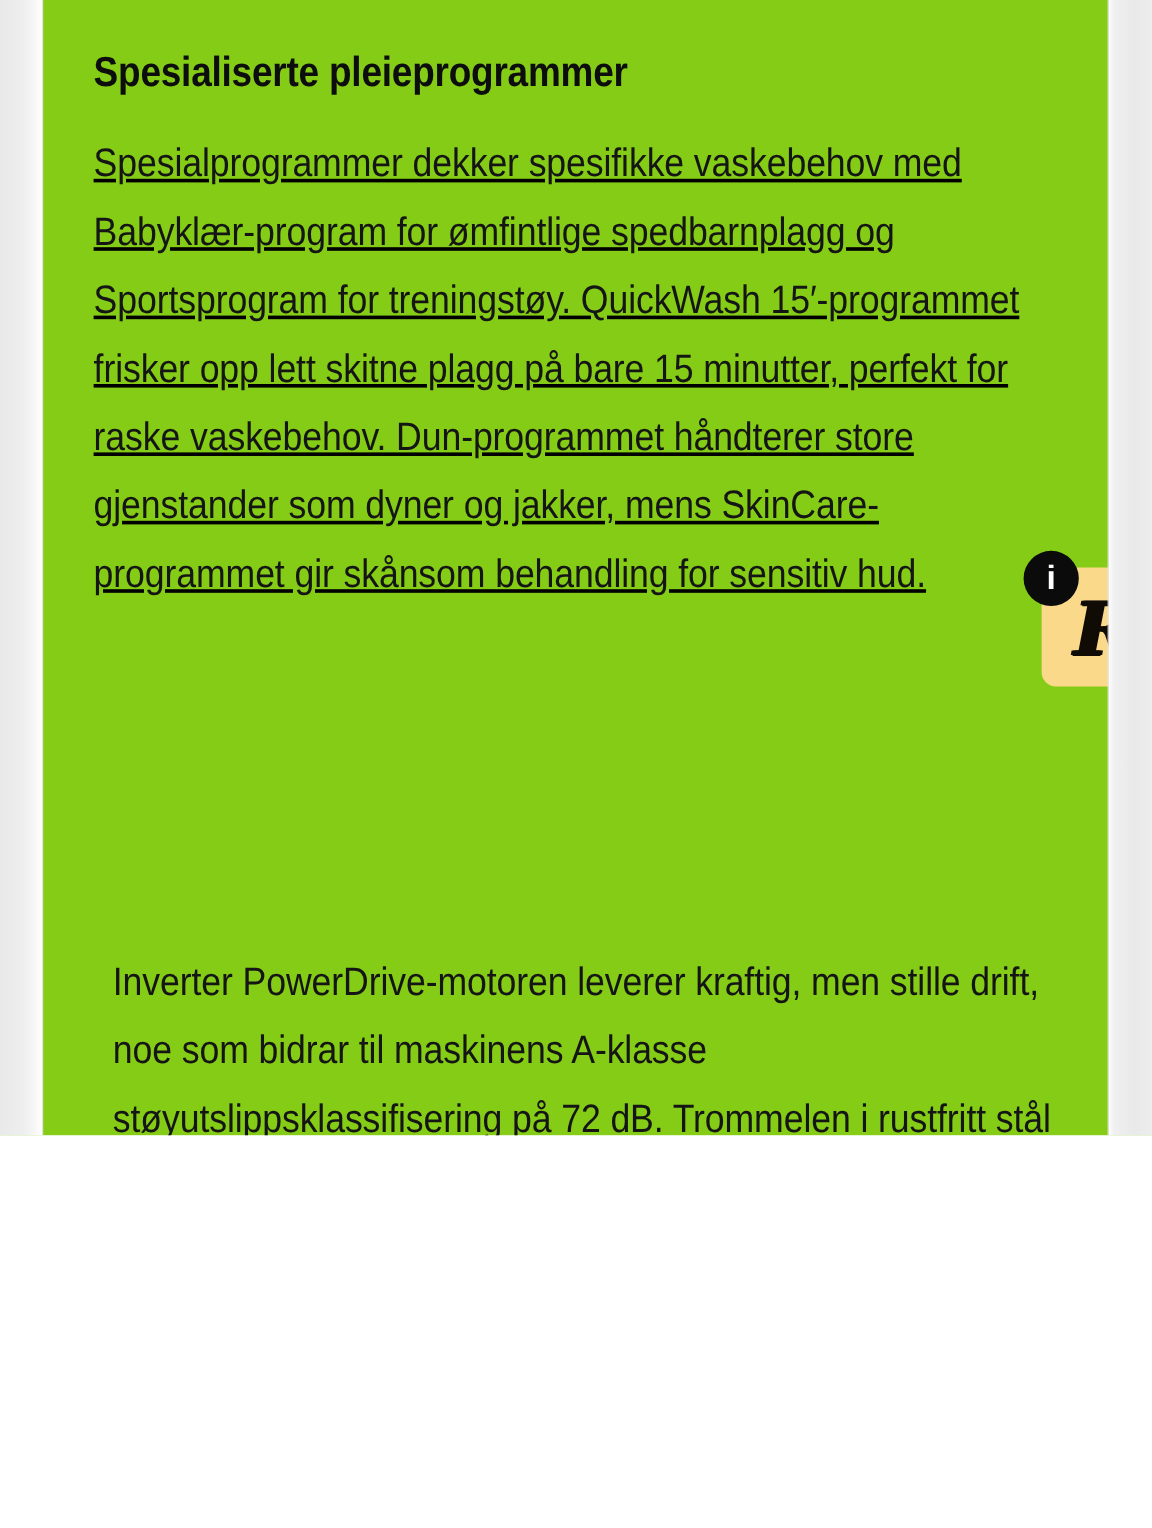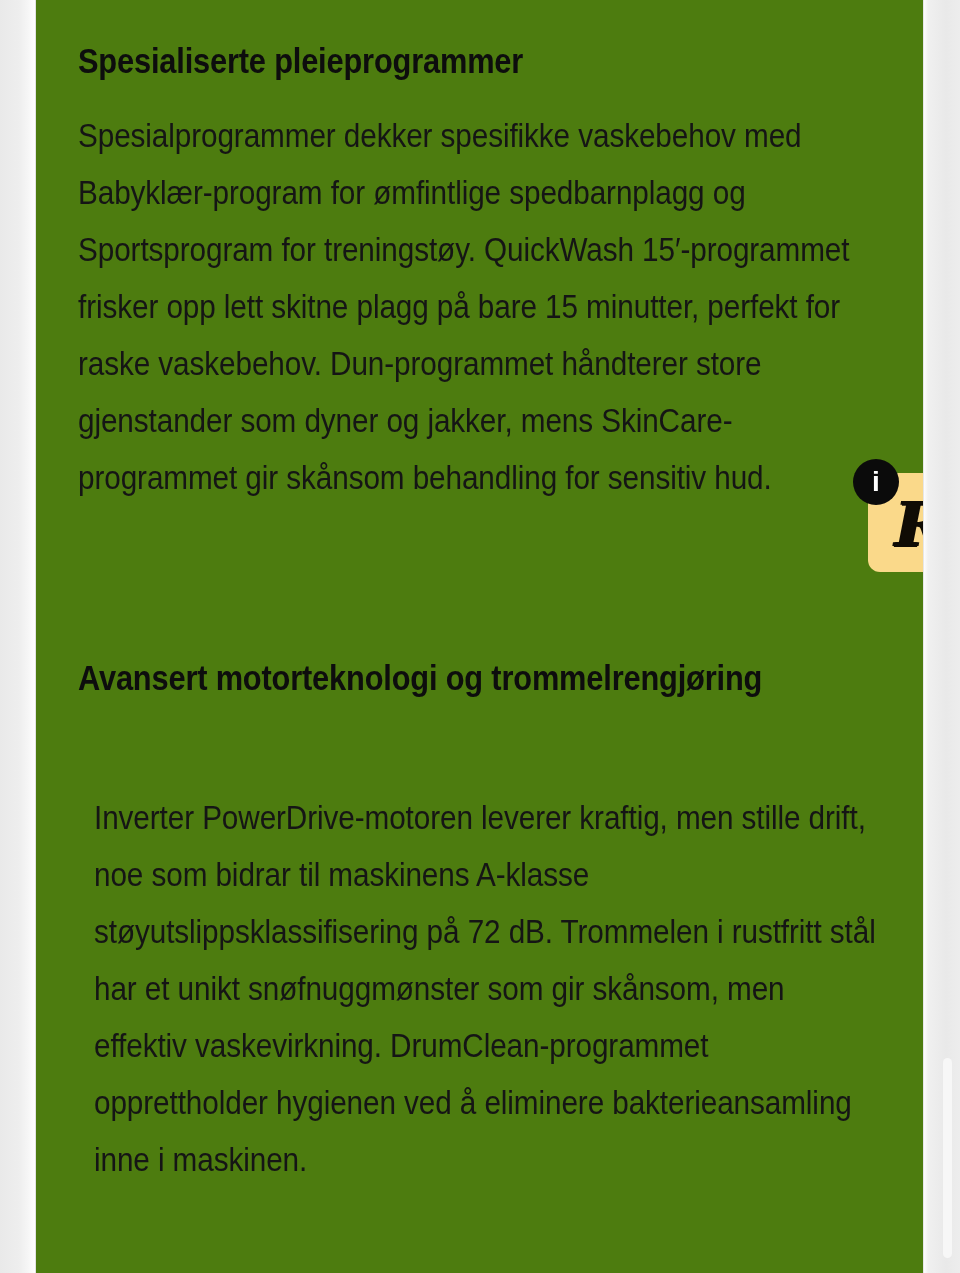--- a/index.html
+++ b/index.html
@@ -10,22 +10,22 @@
     width: 960px;
     height: 1273px;
     background: #ffffff;
     font-family: "Liberation Sans", sans-serif;
     overflow: hidden;
   }
 
   .viewport {
     position: relative;
     width: 960px;
-    height: 1273px;
-    background: #4d7c0f;
+    height: 946px;
+    background: #84cc16;
     overflow: hidden;
   }
 
   
   .left-gutter {
     position: absolute;
     left: 0;
     top: 0;
     width: 36px;
     height: 1273px;
@@ -84,21 +84,21 @@
     font-size: 33px;
     line-height: 57px;
     color: #151515;
     letter-spacing: -0.1px;
     transform: scaleX(0.9);
     transform-origin: left top;
     width: 870px;
   }
 
   .heading-1-wrap { position: absolute; top: 36px; left: 0; }
-  .para-1-wrap    { position: absolute; top: 107px; left: 0; }
+  .para-1-wrap    { position: absolute; top: 107px; left: 0; text-decoration: underline; }
   .heading-2-wrap { position: absolute; top: 653px; left: 0; }
   .para-2-wrap    { position: absolute; top: 789px; left: 16px; }
 
   
   .badge-cluster {
     position: absolute;
     left: 853px;
     top: 459px;
     width: 107px;
     height: 115px;
@@ -162,23 +162,20 @@
   <div class="content">
 
     <div class="heading-1-wrap">
       <h2 class="section-heading">Spesialiserte pleieprogrammer</h2>
     </div>
 
     <div class="para-1-wrap">
       <p class="body-text">Spesialprogrammer dekker spesifikke vaskebehov med Babyklær-program for ømfintlige spedbarnplagg og Sportsprogram for treningstøy. QuickWash 15′-programmet frisker opp lett skitne plagg på bare 15 minutter, perfekt for raske vaskebehov. Dun-programmet håndterer store gjenstander som dyner og jakker, mens SkinCare-programmet gir skånsom behandling for sensitiv hud.</p>
     </div>
 
-    <div class="heading-2-wrap">
-      <h2 class="section-heading">Avansert motorteknologi og trommelrengjøring</h2>
-    </div>
 
     <div class="para-2-wrap">
       <p class="body-text">Inverter PowerDrive-motoren leverer kraftig, men stille drift, noe som bidrar til maskinens A-klasse støyutslippsklassifisering på 72 dB. Trommelen i rustfritt stål har et unikt snøfnuggmønster som gir skånsom, men effektiv vaskevirkning. DrumClean-programmet opprettholder hygienen ved å eliminere bakterieansamling inne i maskinen.</p>
     </div>
 
   </div>
 
   <div class="badge-cluster">
     <div class="brand-badge">
       <span class="brand-mark">R</span>

